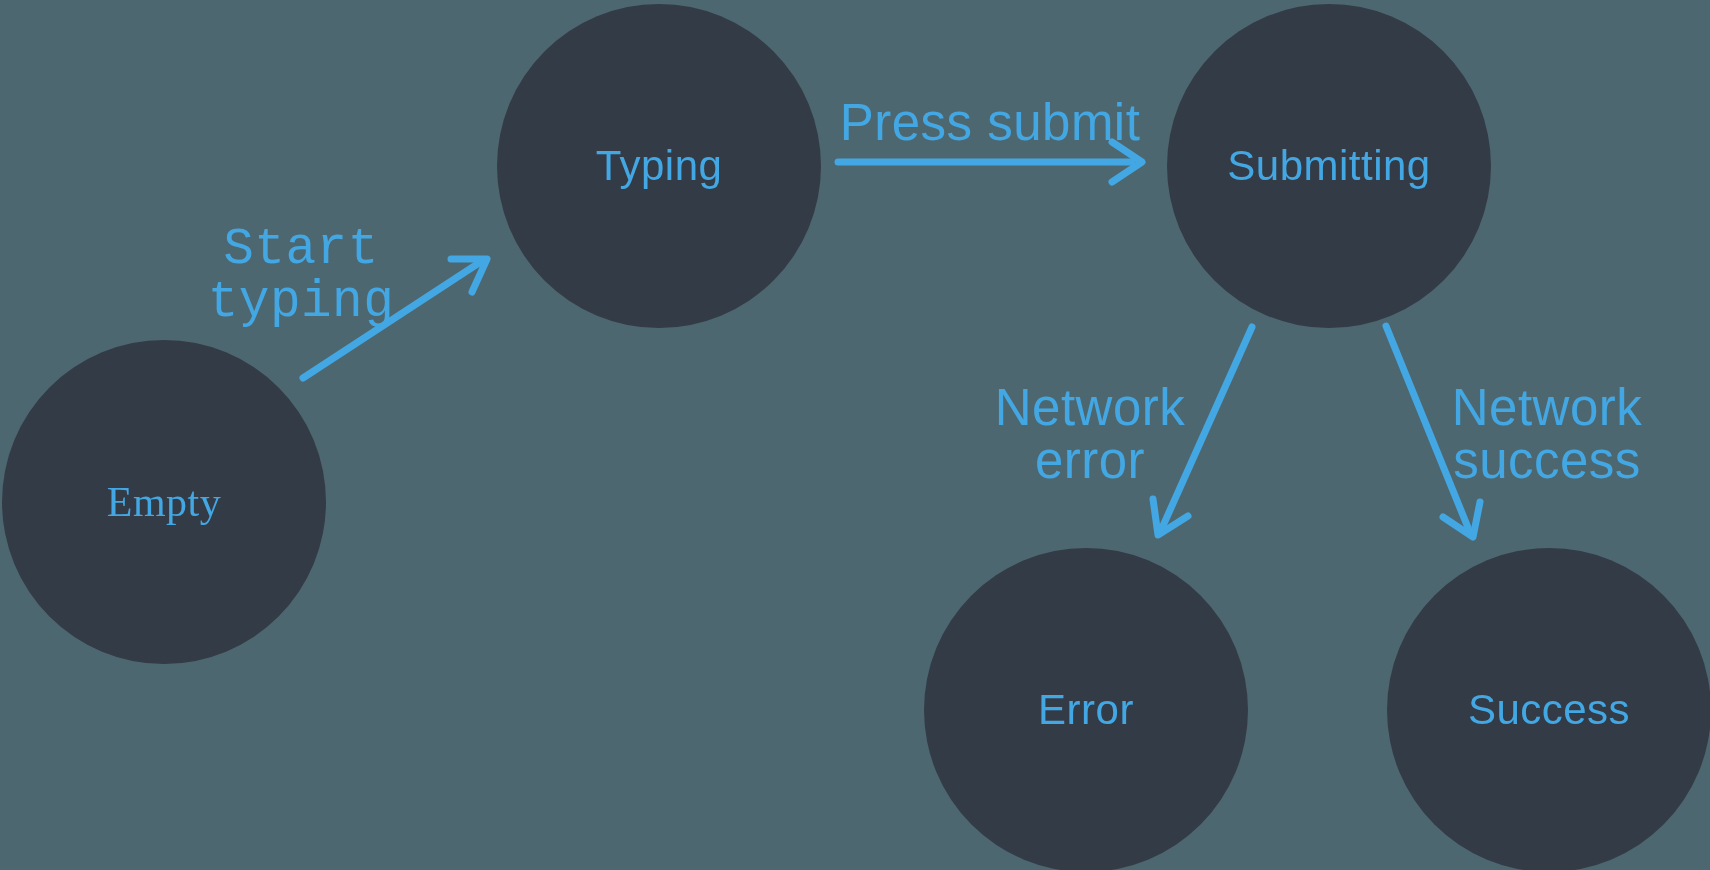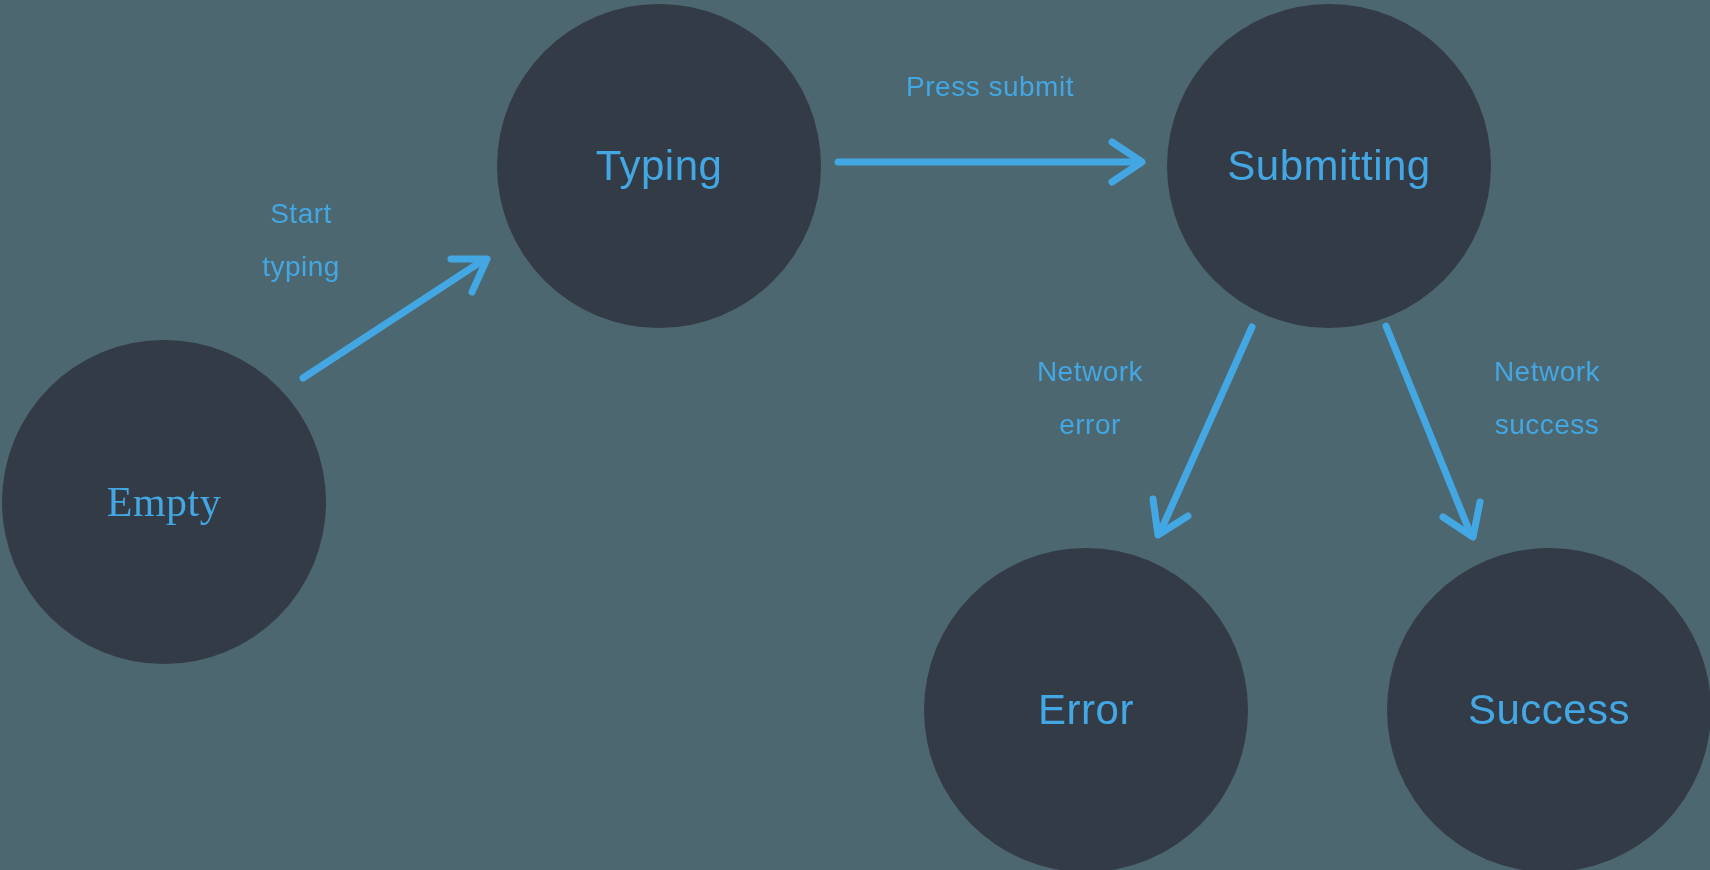--- a/index.html
+++ b/index.html
@@ -45,38 +45,39 @@
     color: var(--accent);
     font-size: 42px;
     font-weight: 500;
     letter-spacing: 0.5px;
     white-space: nowrap;
   }
   .edge-label {
     position: absolute;
     transform: translate(-50%, -50%);
     color: var(--accent);
-    font-size: 28px;
+    font-size: 51px;
     font-weight: 500;
     line-height: 53px;
     text-align: center;
     letter-spacing: 0.5px;
     white-space: nowrap;
+    margin-top: 36px;
   }
   .edge-label .line { display: block; }
 
   
   .node-empty      { left: 2px;    top: 340px; font-family: Liberation Serif, serif; }
   .node-typing     { left: 497px;  top: 4px;   }
   .node-submitting { left: 1167px; top: 4px; align-items: center;   }
   .node-error      { left: 924px;  top: 548px; }
   .node-success    { left: 1387px; top: 548px; }
 
   
-  .label-start-typing    { left: 301px;  top: 240px; }
+  .label-start-typing    { left: 301px;  top: 240px; font-family: Liberation Mono, monospace; }
   .label-press-submit    { left: 990px;  top: 86px;  }
   .label-network-error   { left: 1090px; top: 398px; }
   .label-network-success { left: 1547px; top: 398px; }
 </style>
 </head>
 <body>
 
 <div class="canvas">
 
   <svg class="arrows" viewBox="0 0 1710 870" xmlns="http://www.w3.org/2000/svg">

